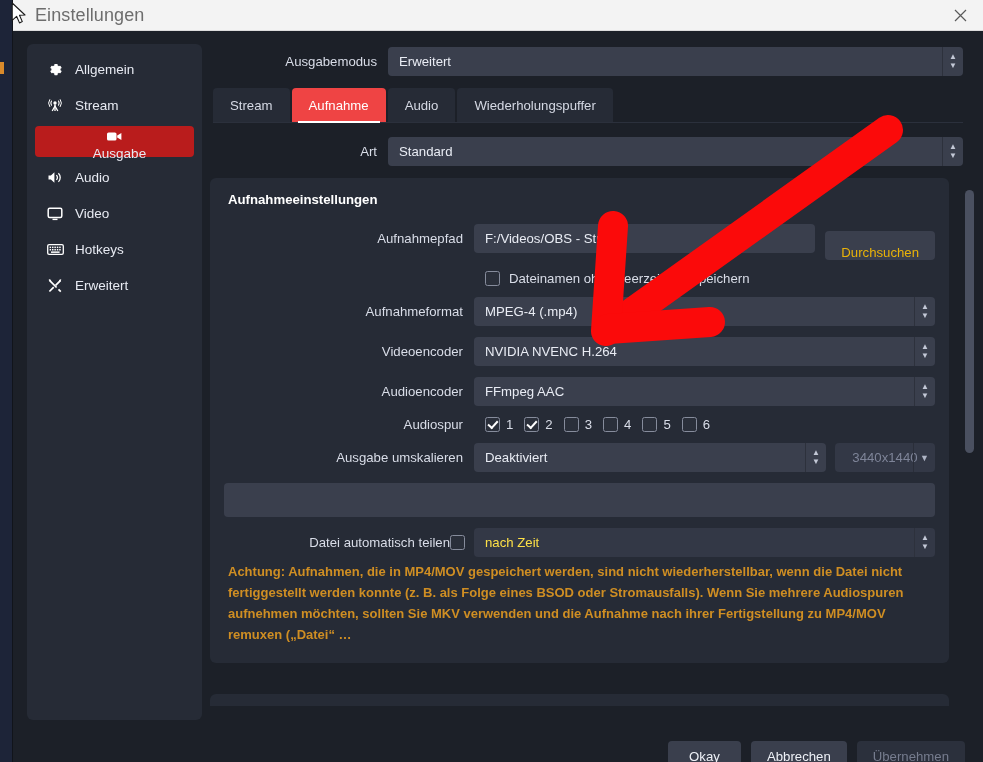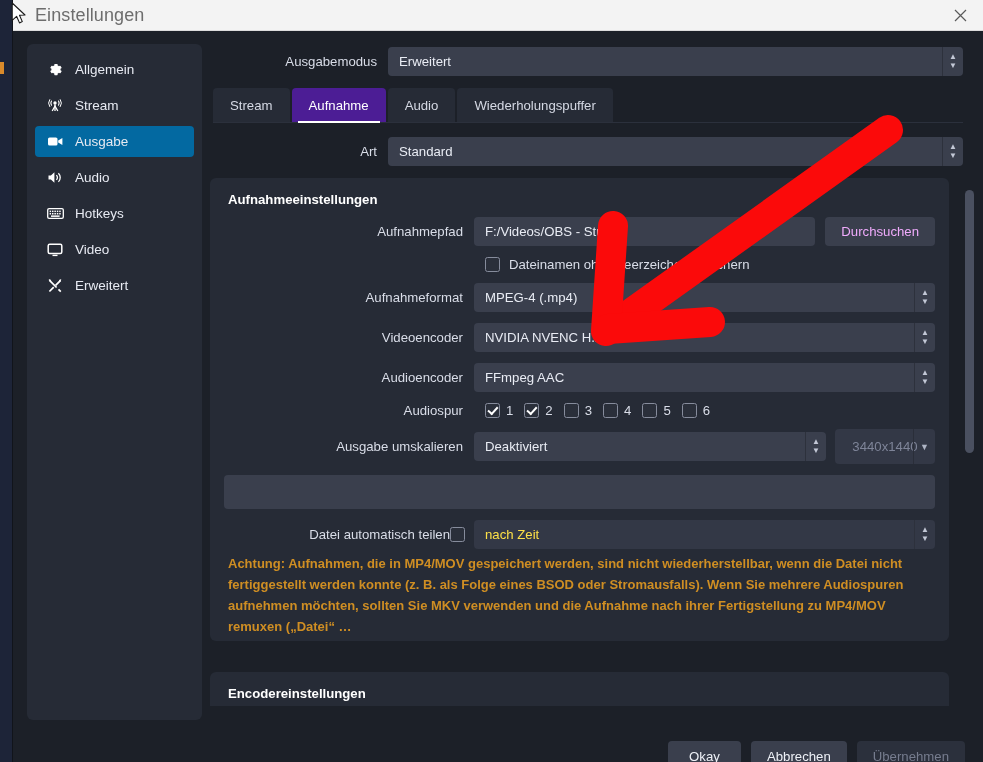--- a/index.html
+++ b/index.html
@@ -71,21 +71,21 @@
     padding: 10px 8px 0 8px;
   }
   .nav-item {
     display: flex; align-items: center;
     height: 31px; margin-bottom: 5px;
     border-radius: 4px;
     padding-left: 10px;
     color: #e7eaf2;
     font-size: 13.5px;
   }
-  .nav-item.active { background: #0369a1; }
+  .nav-item.active { background: #b91c1c; flex-direction: column; }
   .nav-ico {
     width: 20px; height: 18px; margin-right: 10px;
     display: flex; align-items: center; justify-content: center;
     color: #ffffff; flex: 0 0 20px;
   }
   .nav-ico svg { display: block; }
 
   
   .content {
     flex: 1 1 auto; position: relative;
@@ -130,21 +130,21 @@
   }
   .tab {
     height: 34px; padding: 0 17px;
     display: flex; align-items: center;
     font-size: 13.2px; color: #d5d9e4;
     background: #262b36;
     border-radius: 4px 4px 0 0;
     margin-right: 2px;
     position: relative;
   }
-  .tab.active { background: #4c1d95; color: #ffffff; }
+  .tab.active { background: #ef4444; color: #ffffff; }
   .tab.active::after {
     content: ""; position: absolute;
     left: 6px; right: 6px; bottom: -1px; height: 2px;
     background: #ffffff;
   }
 
   
   .scrollarea {
     position: relative;
     margin-top: 12px;
@@ -157,42 +157,43 @@
   .scrollbar-thumb {
     position: absolute; left: 0; width: 9px;
     top: 12px; height: 263px;
     background: #4a5060; border-radius: 5px;
   }
 
   .groupbox {
     background: #262b36;
     border-radius: 6px;
     margin: 0 34px 0 8px;
-    padding: 14px 14px 4px 14px;
+    padding: 14px 14px 18px 14px;
   }
   .group-title {
     font-size: 13.2px; font-weight: bold; color: #ffffff;
     margin: 0 0 10px 4px;
   }
 
   .frow {
     display: flex; align-items: center;
     margin-bottom: 11px;
   }
   .frow .lbl { width: 250px; flex: 0 0 250px; }
 
   .field { flex: 1 1 auto; }
 
   .btn {
     height: 29px; background: #3a3f4d;
-    border-radius: 4px; color: #f0abfc;
+    border-radius: 4px; color: #eab308;
     font-size: 13.2px;
-    display: flex; align-items: center; justify-content: center;
+    display: flex; align-items: flex-end; justify-content: center;
     padding: 0 16px; margin-left: 10px;
     white-space: nowrap;
+    margin-top: 14px;
   }
 
   .checkrow { display: flex; align-items: center; }
   .cbox {
     width: 15px; height: 15px; flex: 0 0 15px;
     border: 1px solid #868c9c;
     border-radius: 2.5px;
     background: #2a2f3a;
     display: flex; align-items: center; justify-content: center;
   }
@@ -208,21 +209,21 @@
   .track-item { display: flex; align-items: center; margin-right: 11px; }
   .track-item .num { font-size: 13.2px; color: #d9dde8; margin-left: 6px; }
 
   .textinput {
     height: 29px; background: #3a3f4d;
     border-radius: 4px; color: #e9ecf4;
     font-size: 13.2px;
     display: flex; align-items: center; padding-left: 11px;
   }
   .disabled-combo {
-    height: 35px; background: #333846;
+    height: 29px; background: #333846;
     border-radius: 4px; color: #7e8498;
     font-size: 13.2px;
     display: flex; align-items: center; justify-content: center;
     position: relative; width: 100px; margin-left: 9px;
   }
   .disabled-combo .chev {
     position: absolute; right: 0; top: 0; bottom: 0; width: 22px;
     border-left: 1px solid #2a2e39;
     display: flex; align-items: center; justify-content: center;
     color: #aeb4c4; font-size: 9px;
@@ -317,20 +318,30 @@
 
       <div class="nav-item">
         <span class="nav-ico">
           <svg width="16" height="15" viewBox="0 0 16 15">
             <path d="M1.5 5.4h2.4L7.4 2.3v10.4L3.9 9.6H1.5z" fill="#fff"></path>
             <path d="M9.4 5.1a3.3 3.3 0 0 1 0 4.8" stroke="#fff" stroke-width="1.3" fill="none"></path>
             <path d="M11.4 3.2a6 6 0 0 1 0 8.6" stroke="#fff" stroke-width="1.3" fill="none"></path>
           </svg>
         </span>
         <span>Audio</span>
+      </div>
+
+      <div class="nav-item">
+        <span class="nav-ico">
+          <svg width="16" height="15" viewBox="0 0 16 15">
+            <rect x="1.2" y="2.2" width="13.6" height="9.4" rx="1.5" fill="none" stroke="#fff" stroke-width="1.5"></rect>
+            <path d="M5.5 13.4h5" stroke="#fff" stroke-width="1.4"></path>
+          </svg>
+        </span>
+        <span>Video</span>
       </div>
 
       <div class="nav-item">
         <span class="nav-ico">
           <svg width="17" height="13" viewBox="0 0 17 13">
             <rect x="0.7" y="1.6" width="15.6" height="9.8" rx="1.4" fill="none" stroke="#fff" stroke-width="1.3"></rect>
             <g fill="#fff">
               <rect x="2.6" y="3.6" width="1.5" height="1.5"></rect>
                 <rect x="5" y="3.6" width="1.5" height="1.5"></rect>
               <rect x="7.4" y="3.6" width="1.5" height="1.5"></rect>
@@ -339,30 +350,20 @@
               <rect x="2.6" y="6" width="1.5" height="1.5"></rect>
                 <rect x="5" y="6" width="1.5" height="1.5"></rect>
               <rect x="7.4" y="6" width="1.5" height="1.5"></rect>
                 <rect x="9.8" y="6" width="1.5" height="1.5"></rect>
               <rect x="12.2" y="6" width="1.5" height="1.5"></rect>
               <rect x="4" y="8.4" width="8.6" height="1.5"></rect>
             </g>
           </svg>
         </span>
         <span>Hotkeys</span>
-      </div>
-
-      <div class="nav-item">
-        <span class="nav-ico">
-          <svg width="16" height="15" viewBox="0 0 16 15">
-            <rect x="1.2" y="2.2" width="13.6" height="9.4" rx="1.5" fill="none" stroke="#fff" stroke-width="1.5"></rect>
-            <path d="M5.5 13.4h5" stroke="#fff" stroke-width="1.4"></path>
-          </svg>
-        </span>
-        <span>Video</span>
       </div>
 
 
       <div class="nav-item">
         <span class="nav-ico">
           <svg width="16" height="16" viewBox="0 0 16 16">
             <path d="M2.3 2.2 L9.6 9.5 M11.5 11.4 L13.8 13.7" stroke="#fff" stroke-width="1.7"></path>
             <path d="M13.6 2.3 L8.6 7.3 M6.7 9.2 L2.4 13.5" stroke="#fff" stroke-width="1.7"></path>
             <path d="M1.6 1.1 L4.2 1.9 L3.4 4.4 Z" fill="#fff"></path>
             <path d="M14.4 1.1 L12 2 L12.8 4.4 Z" fill="#fff"></path>

